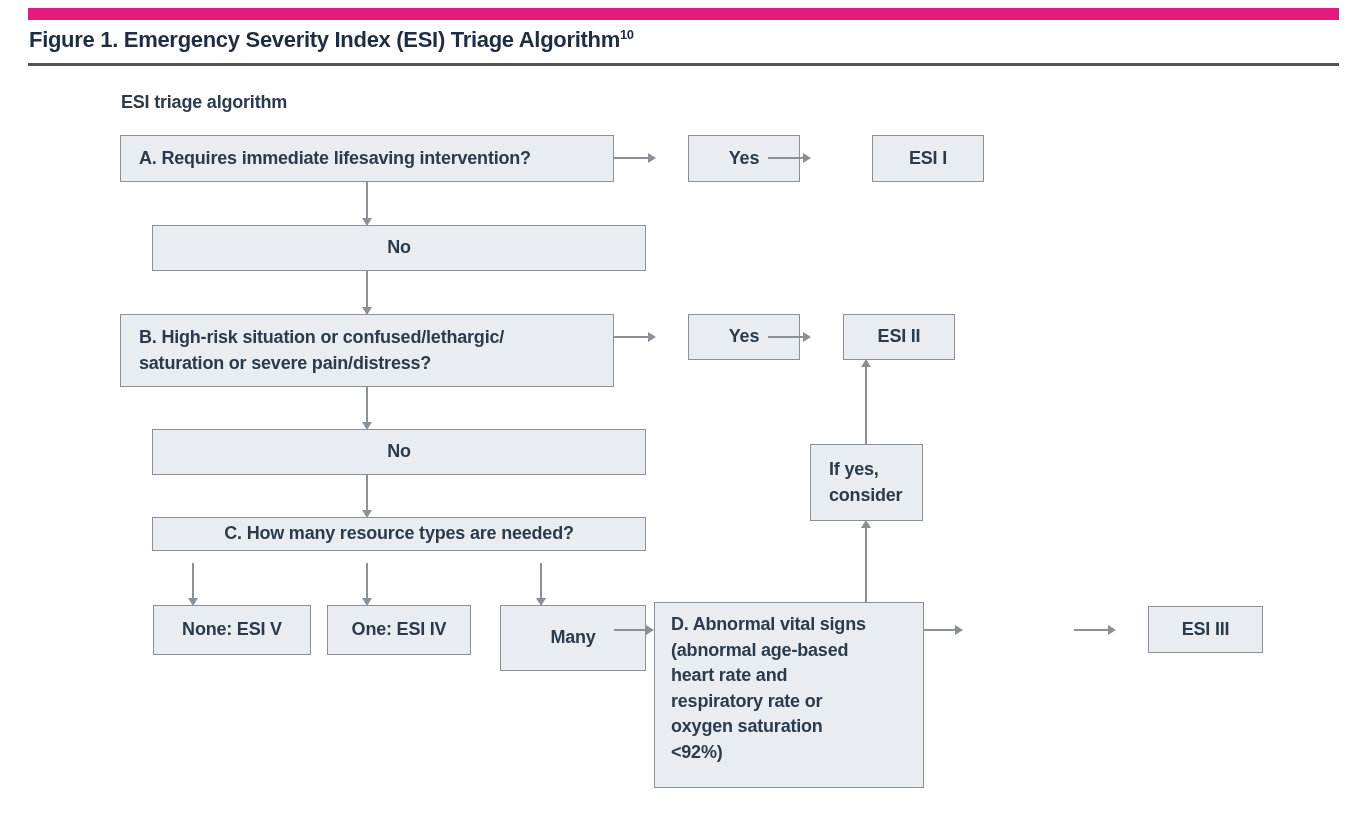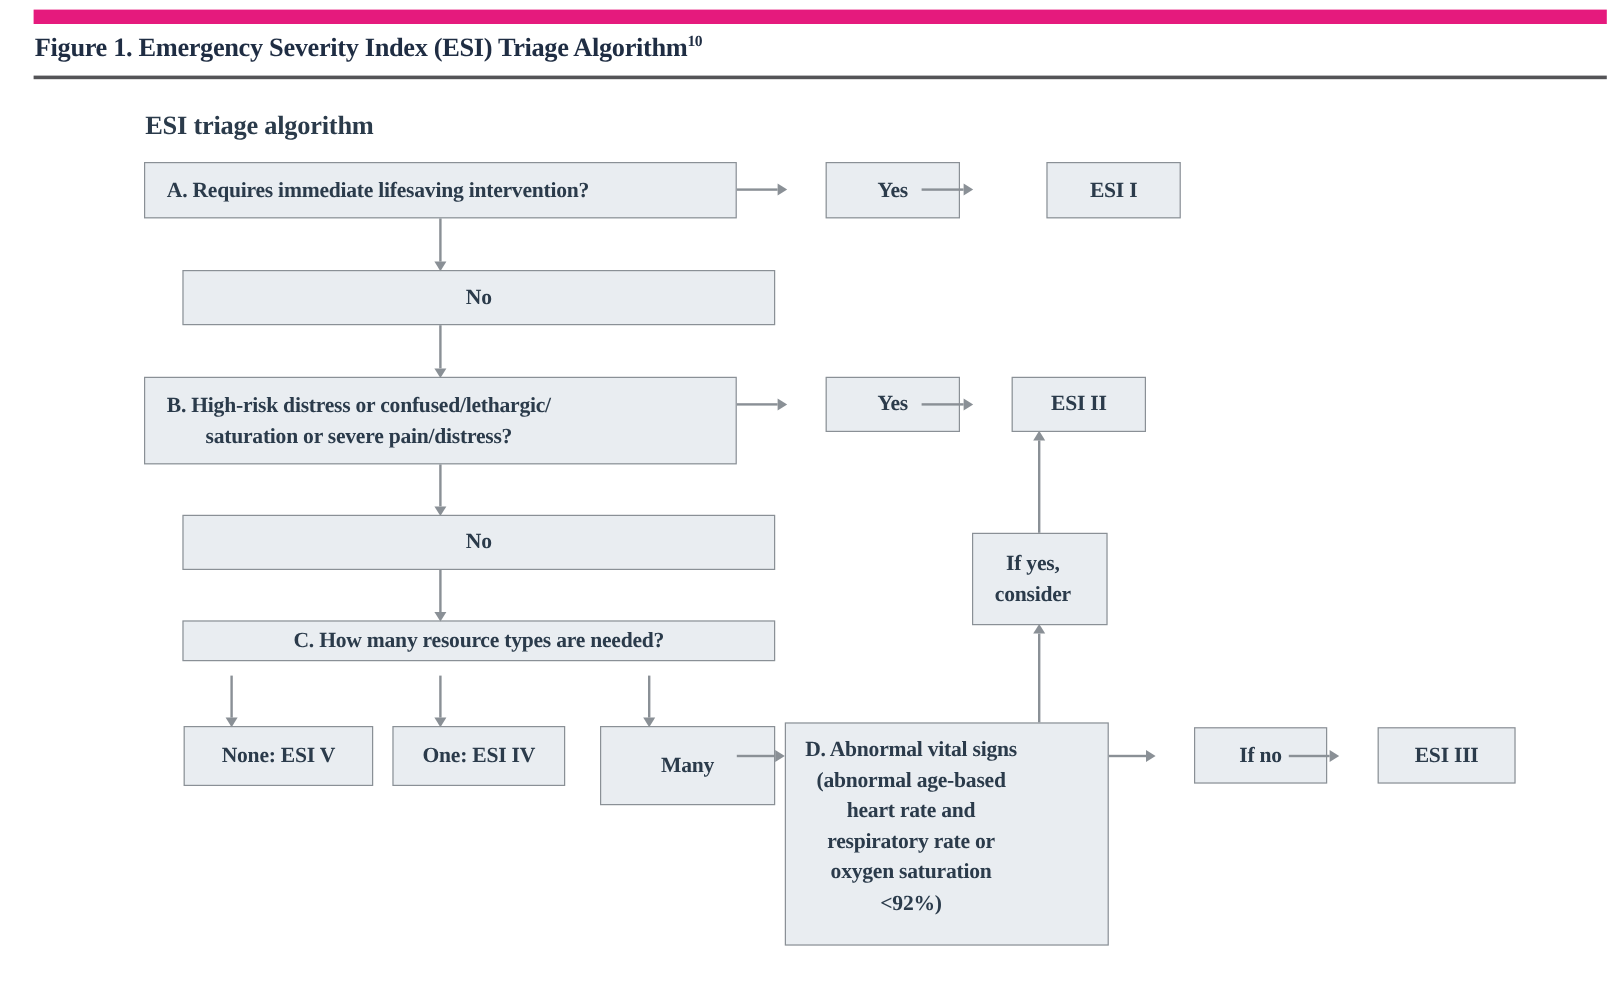--- a/index.html
+++ b/index.html
@@ -1,39 +1,38 @@
 <!DOCTYPE html>
 <html style="--accent-bar: #e51a7d; --box-fill: #e9edf1; --box-border: #8a9096; --text: #2b3b4b; --title-text: #1f2d43; --arrow: #8a9096; --rule: #545457;"><head>
 <meta charset="utf-8">
 <style>
   html,body{margin:0;padding:0;background:#ffffff;}
   .page{
     position:relative;width:1348px;height:824px;background:#ffffff;overflow:hidden;
-    font-family:Liberation Serif, serif;
+    font-family:Liberation Sans, sans-serif;
     color:var(--text,#2b3b4b);
   }
   .accent-bar{position:absolute;left:28px;top:8px;width:1311px;height:12px;background:var(--accent-bar,#e51a7d);}
   .fig-title{
     position:absolute;left:29px;top:27px;margin:0;
     font-size:22px;font-weight:700;letter-spacing:-0.3px;color:var(--title-text,#1f2d43);
   }
   .fig-title sup{font-size:13px;font-weight:700;vertical-align:super;line-height:0;}
   .title-rule{position:absolute;left:28px;top:63px;width:1311px;height:3px;background:var(--rule,#545457);}
   .diagram-label{
     position:absolute;left:121px;top:92px;
-    font-size:22px;font-weight:600;letter-spacing:-0.2px;color:var(--text,#2b3b4b);
+    font-size:18px;font-weight:600;letter-spacing:-0.2px;color:var(--text,#2b3b4b);
   }
   .node{
     position:absolute;box-sizing:border-box;
     background:var(--box-fill,#e9edf1);
     border:1.5px solid var(--box-border,#8a9096);
     display:flex;align-items:center;
     font-size:18px;font-weight:600;letter-spacing:-0.2px;line-height:1.22;
     color:var(--text,#2b3b4b);
-    text-align:center;
   }
   .node.center{justify-content:center;text-align:center;margin-left:32px;}
   .node.pad{padding-left:18px;padding-right:8px;}
   .node.lines span{display:block;}
   .node.lines{line-height:1.42;}
   .node.top{align-items:flex-start;padding-top:9px;}
   
   .ah{position:absolute;height:2px;background:var(--arrow,#8a9096);}
   .ah::after{content:"";position:absolute;left:100%;top:-4px;width:0;height:0;
     border-left:8px solid var(--arrow,#8a9096);border-top:5px solid transparent;border-bottom:5px solid transparent;}
@@ -65,21 +64,21 @@
   <div class="node center" style="left:840px;top:135px;width:112px;height:47px">
     <span>ESI I</span>
   </div>
 
   <div class="node center" style="left:120px;top:225px;width:494px;height:46px">
     <span>No</span>
   </div>
 
   <div class="node pad lines" style="left:120px;top:314px;width:494px;height:73px">
     <div>
-      <span>B. High-risk distress or confused/lethargic/</span>
+      <span>B. High-risk situation or confused/lethargic/</span>
       <span>saturation or severe pain/distress?</span>
     </div>
   </div>
   <div class="node center" style="left:656px;top:314px;width:112px;height:46px">
     <span>Yes</span>
   </div>
   <div class="node center" style="left:811px;top:314px;width:112px;height:46px">
     <span>ESI II</span>
   </div>
 
@@ -112,23 +111,20 @@
     </div>
   </div>
 
   <div class="node pad lines" style="left:810px;top:444px;width:113px;height:77px;padding-left:18px">
     <div>
       <span>If yes,</span>
       <span>consider</span>
     </div>
   </div>
 
-  <div class="node center" style="left:963px;top:606px;width:111px;height:47px">
-    <span>If no</span>
-  </div>
   <div class="node center" style="left:1116px;top:606px;width:115px;height:47px">
     <span>ESI III</span>
   </div>
 
   <div class="ah" style="left:614px;top:157px;width:34px"></div>
   <div class="ah" style="left:768px;top:157px;width:35px"></div>
   <div class="ah" style="left:614px;top:336px;width:34px"></div>
   <div class="ah" style="left:768px;top:336px;width:35px"></div>
   <div class="ah" style="left:614px;top:629px;width:32px"></div>
   <div class="ah" style="left:924px;top:629px;width:31px"></div>

